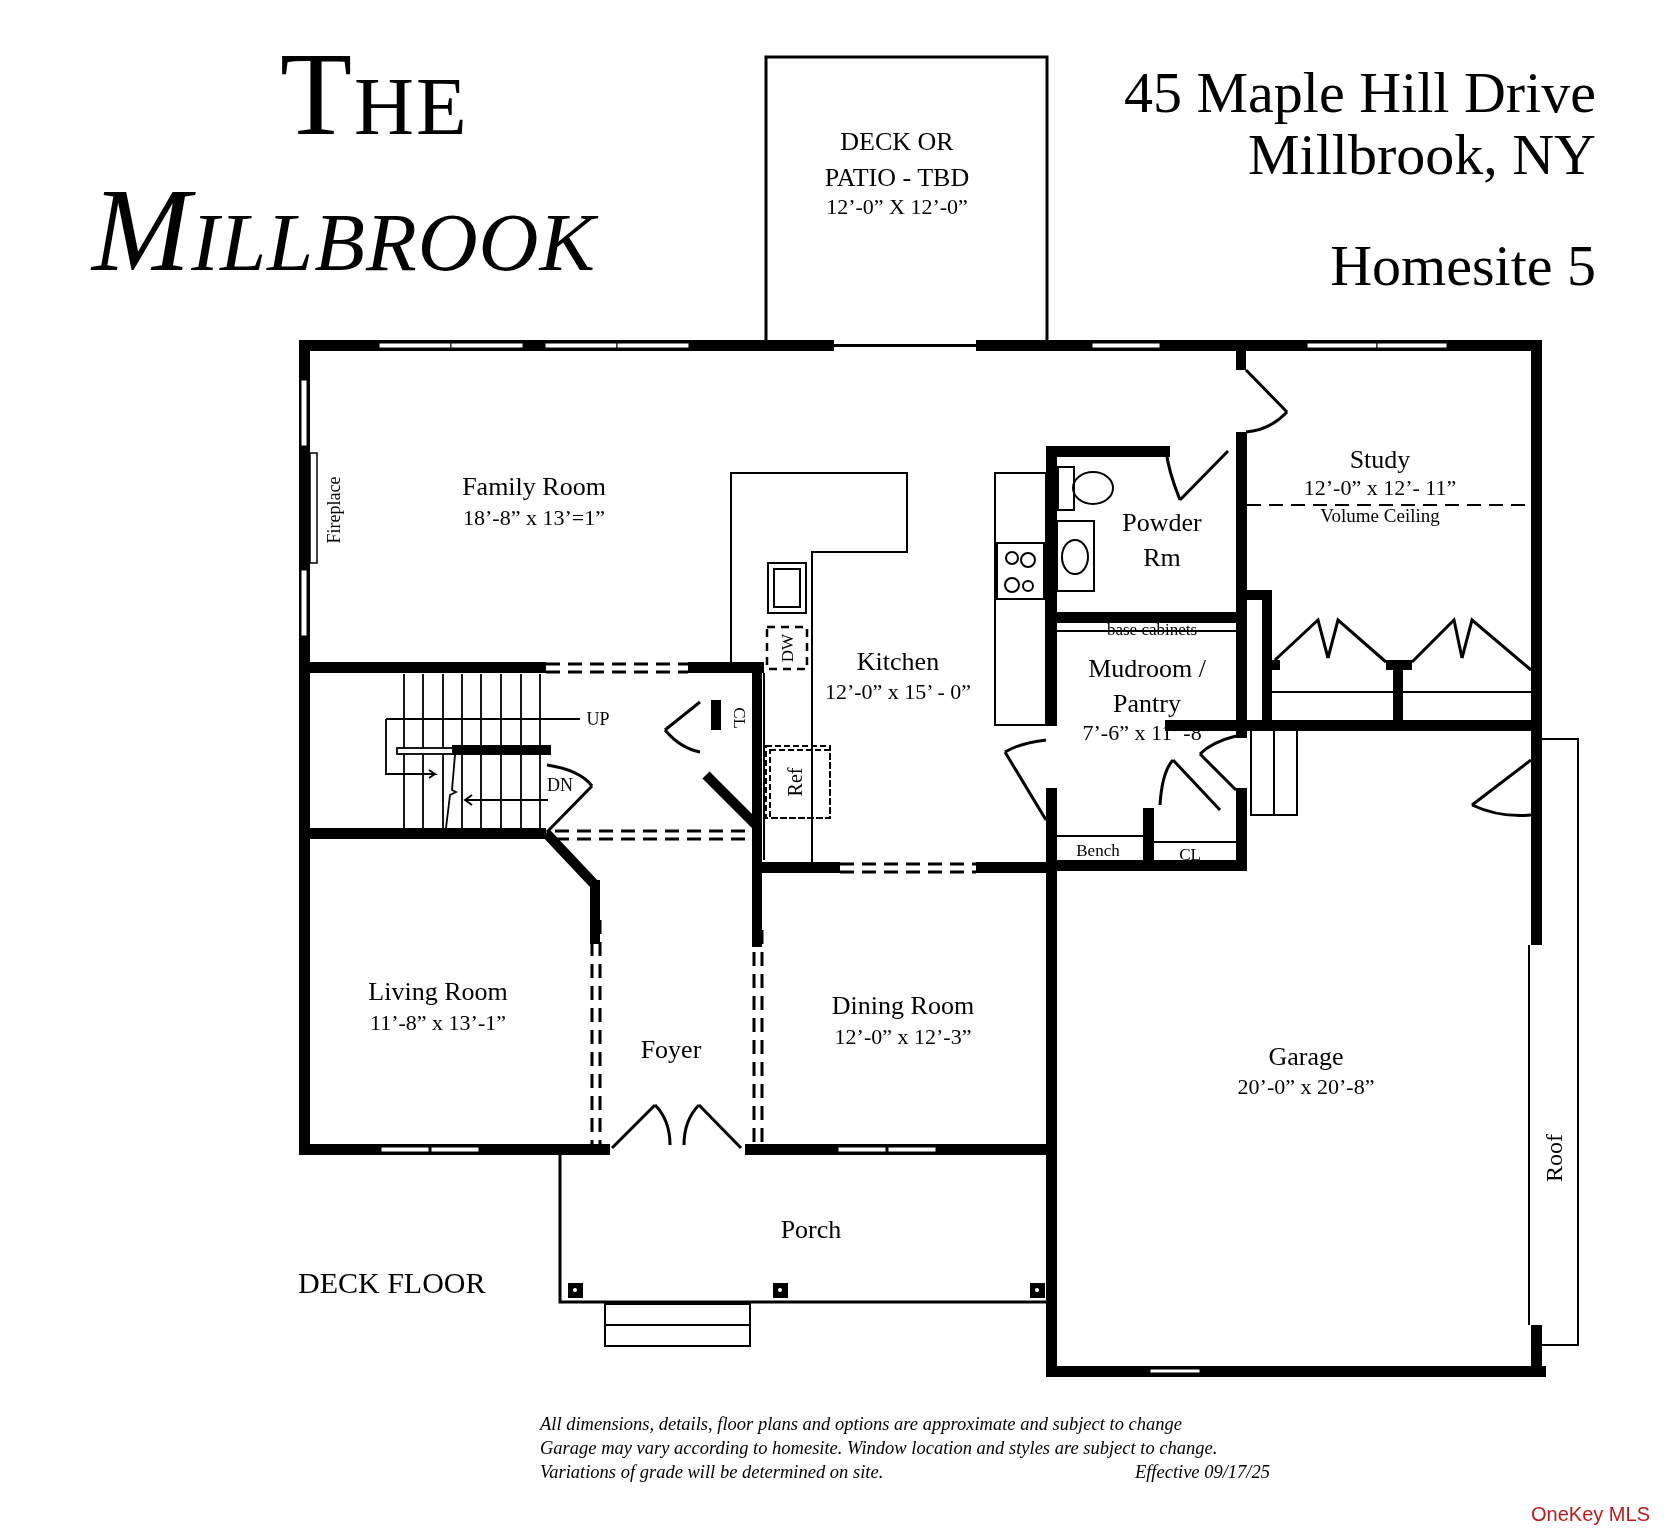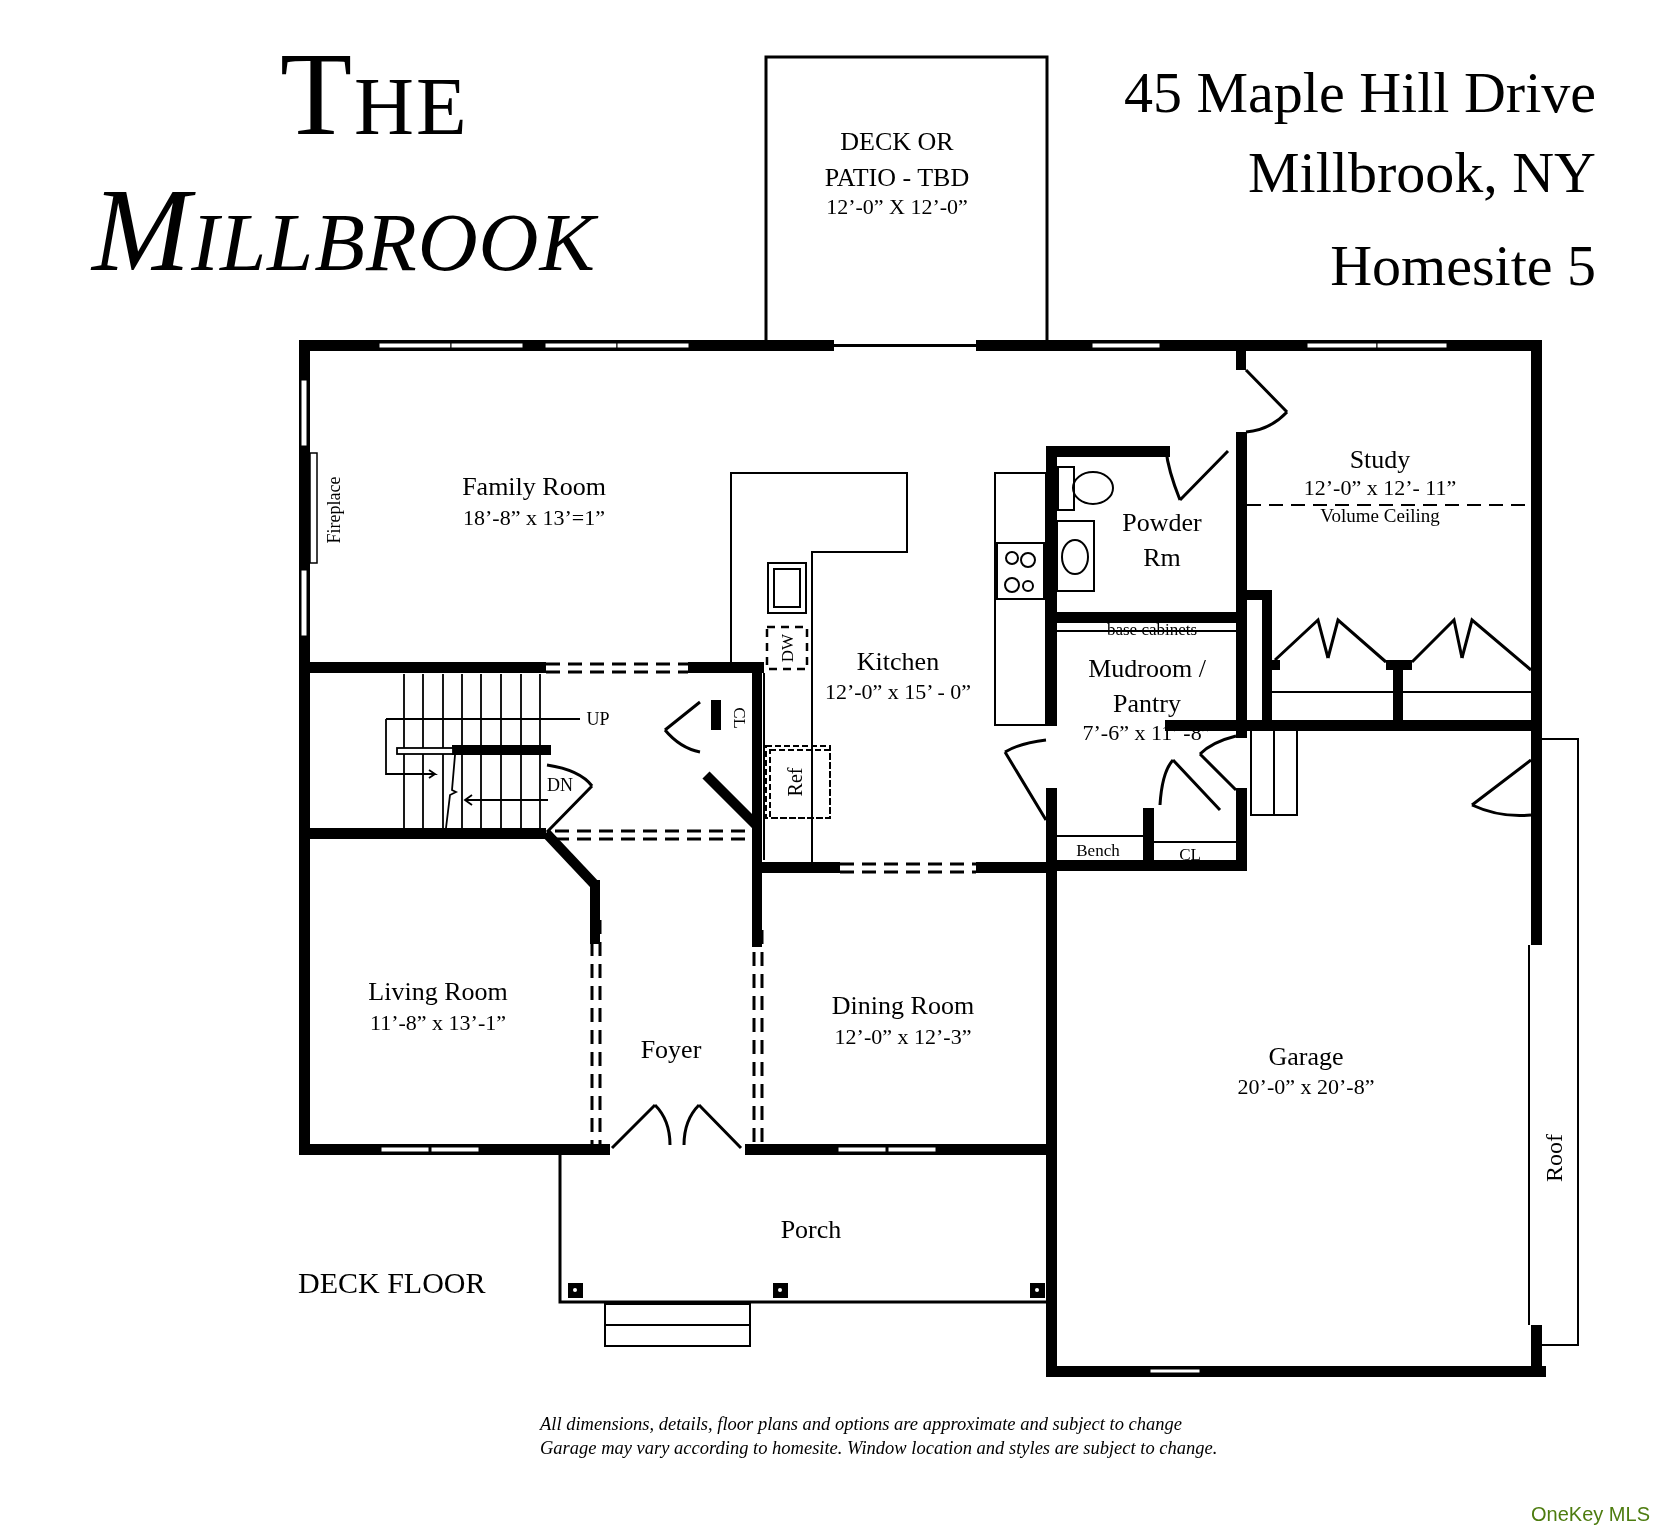--- a/index.html
+++ b/index.html
@@ -1,27 +1,27 @@
 <!DOCTYPE html>
 <html><head>
 <meta charset="utf-8">
 <style>
   html, body { margin:0; padding:0; background:#ffffff; }
   body { width:1664px; height:1536px; position:relative; overflow:hidden; font-family:"Liberation Serif","DejaVu Serif",serif; color:#000; }
   .title-the { position:absolute; left:280px; top:36px; font-size:118px; letter-spacing:2px; font-weight:normal; line-height:1;text-align:right; }
   .title-name { position:absolute; left:92px; top:172px; font-size:118px; letter-spacing:1px; line-height:1;font-style:italic; }
   .sc { font-variant: small-caps; }
   .addr { position:absolute; right:68px; font-size:58px; line-height:1; }
-  .addr1 { top:64px; } .addr2 { top:144px; } .addr3 { top:212px;margin-top:25px; }
+  .addr1 { top:64px; } .addr2 { top:126px; } .addr3 { top:212px;margin-top:25px; }
   svg#plan { position:absolute; left:0; top:0; }
   svg text { font-family:"Liberation Serif","DejaVu Serif",serif; fill:#000; }
   .disclaimer { position:absolute; left:540px; top:1412px; width:730px; font-style:italic; font-size:18.5px; line-height:24px; }
   .disclaimer div { white-space:nowrap; }
   .disc-last { display:flex; justify-content:space-between; }
-  .watermark { position:absolute; right:14px; bottom:10px; font-family:"Liberation Sans","DejaVu Sans",sans-serif; font-size:20px; color:#4d7c0f; }
+  .watermark { position:absolute; right:14px; bottom:10px; font-family:"Liberation Sans","DejaVu Sans",sans-serif; font-size:20px; color:#b91c1c; }
   .floor-label { position:absolute; left:298px; top:1266px; font-size:30px; }
 </style>
 </head>
 <body>
 
 <div class="title-the sc">The</div>
 <div class="title-name sc">Millbrook</div>
 
 <div class="addr addr1">45 Maple Hill Drive</div>
 <div class="addr addr2">Millbrook, NY</div>
@@ -272,15 +272,19 @@
 
     <text x="0" y="0" font-size="24" transform="translate(1562 1158) rotate(-90)">Roof</text>
   </g>
 </svg>
 
 <div class="floor-label">DECK FLOOR</div>
 
 <div class="disclaimer">
   <div>All dimensions, details, floor plans and options are approximate and subject to change</div>
   <div>Garage may vary according to homesite.  Window location and styles are subject to change.</div>
+  <div class="disc-last">
+    <span>Variations of grade will be determined on site.</span>
+    <span>Effective 09/17/25</span>
+  </div>
 </div>
 
 <div class="watermark">OneKey MLS</div>
 
 </body></html>

